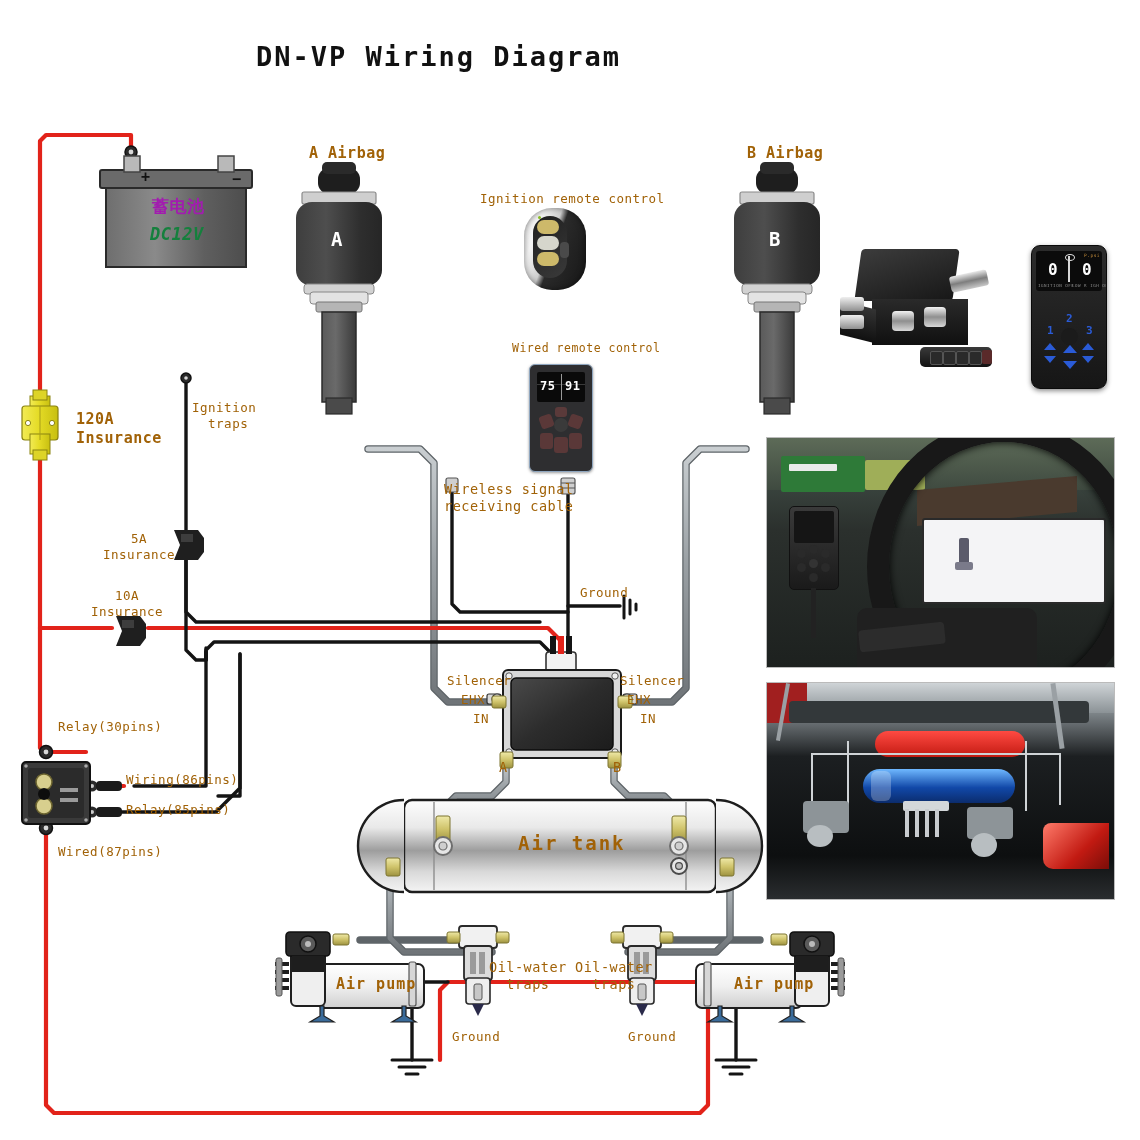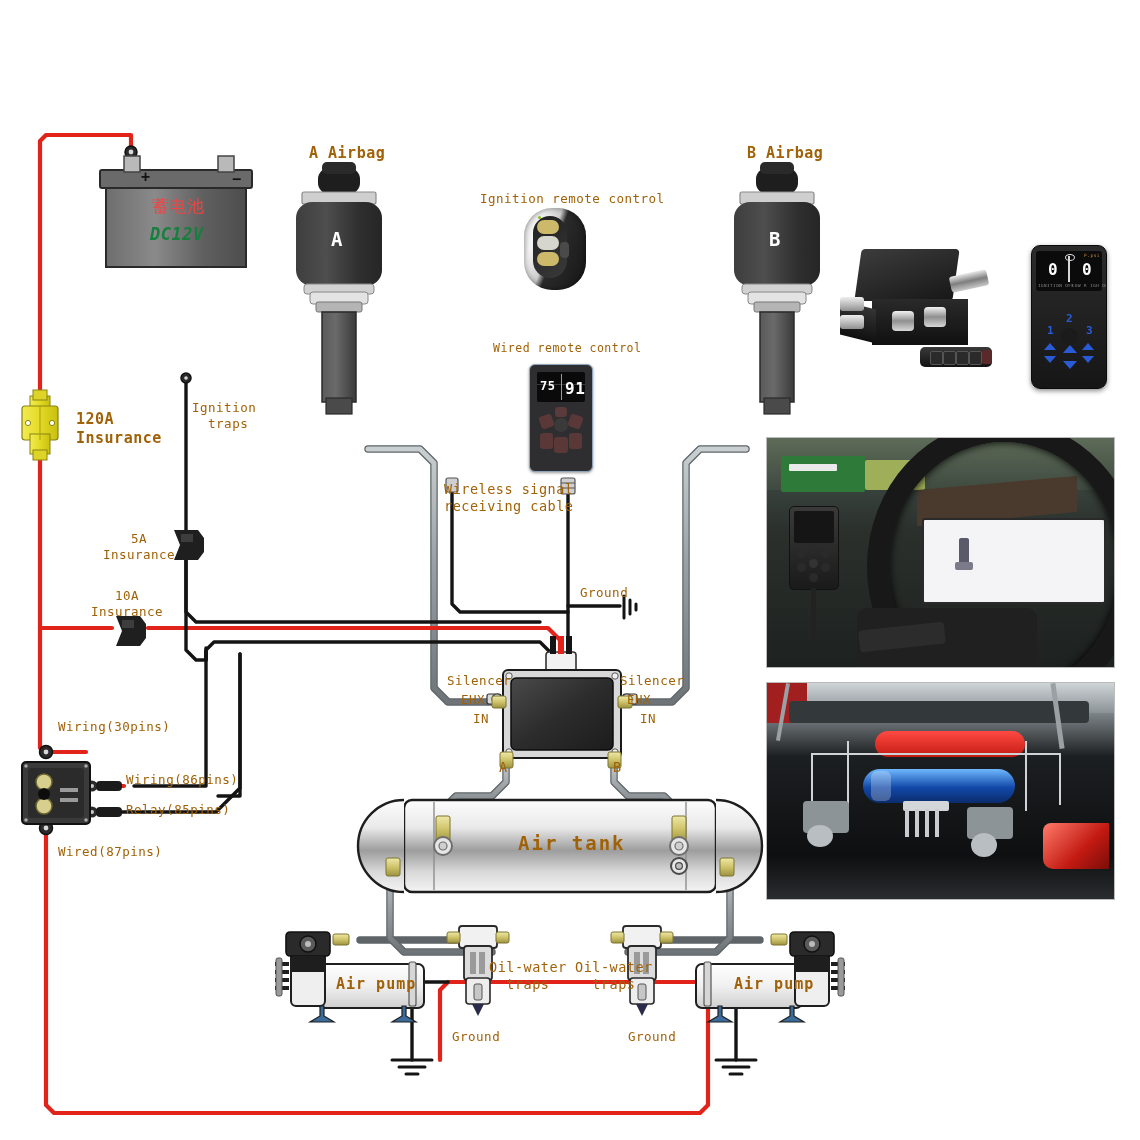--- a/index.html
+++ b/index.html
@@ -17,20 +17,21 @@
   .t-17{font-size:17px;font-weight:700;}
   .t-19{font-size:19px;font-weight:700;}
   .ctr{text-align:center;}
   .ph{position:absolute;overflow:hidden;}
 </style>
 </head>
 <body>
 
 <div id="stage">
 
+  <div class="lbl t-title" style="left:256px;top:40px;">DN-VP Wiring Diagram</div>
 
   <svg id="wires" viewBox="0 0 1140 1140">
     <defs>
       <linearGradient id="gTank" x1="0" y1="0" x2="0" y2="1">
         <stop offset="0" stop-color="#fdfdfd"></stop>
           <stop offset="0.30" stop-color="#e9e9e9"></stop>
         <stop offset="0.55" stop-color="#9d9d9d"></stop>
           <stop offset="0.78" stop-color="#d9d9d9"></stop>
         <stop offset="1" stop-color="#f4f4f4"></stop>
       </linearGradient>
@@ -362,46 +363,46 @@
       <rect x="60" y="788" width="18" height="4" fill="#9a9a9a"></rect>
       <rect x="60" y="798" width="18" height="4" fill="#9a9a9a"></rect>
       <circle cx="26" cy="766" r="1.8" fill="#aaa"></circle>
         <circle cx="86" cy="766" r="1.8" fill="#aaa"></circle>
       <circle cx="26" cy="820" r="1.8" fill="#aaa"></circle>
         <circle cx="86" cy="820" r="1.8" fill="#aaa"></circle>
     </g>
 
   </svg>
 
-  <div class="lbl t-17" style="left:152px;top:196px;color:#ef4444;font-weight:400;">蓄电池</div>
+  <div class="lbl t-17" style="left:152px;top:196px;color:#a21caf;font-weight:700;">蓄电池</div>
   <div class="lbl t-17" style="left:150px;top:224px;color:#15803d;font-weight:700;font-style:italic;">DC12V</div>
   <div class="lbl t-15" style="left:141px;top:168px;color:#111;">+</div>
   <div class="lbl t-15" style="left:232px;top:170px;color:#111;">−</div>
 
   <div class="lbl t-15" style="left:76px;top:402px;margin-top:8px;">120A
 Insurance</div>
   <div class="lbl t-12 ctr" style="left:96px;top:531px;width:86px;">5A
 Insurance</div>
   <div class="lbl t-12 ctr" style="left:82px;top:588px;width:90px;">10A
 Insurance</div>
   <div class="lbl t-12" style="left:192px;top:400px;">Ignition
   traps</div>
 
-  <div class="lbl t-12" style="left:58px;top:719px;">Wiring(30pins)</div>
+  <div class="lbl t-12" style="left:58px;top:719px;">Relay(30pins)</div>
   <div class="lbl t-12" style="left:126px;top:772px;">Wiring(86pins)</div>
   <div class="lbl t-12" style="left:126px;top:802px;">Relay(85pins)</div>
   <div class="lbl t-12" style="left:58px;top:844px;">Wired(87pins)</div>
 
   <div class="lbl t-15" style="left:309px;top:144px;">A Airbag</div>
   <div class="lbl t-19" style="left:331px;top:228px;color:#fff;">A</div>
   <div class="lbl t-15" style="left:747px;top:144px;">B Airbag</div>
   <div class="lbl t-19" style="left:769px;top:228px;color:#fff;">B</div>
 
   <div class="lbl t-12" style="left:480px;top:191px;">Ignition remote control</div>
-  <div class="lbl t-11" style="left:493px;top:341px;">Wired remote control</div>
+  <div class="lbl t-11" style="left:512px;top:341px;">Wired remote control</div>
   <div class="lbl t-13" style="left:444px;top:481px;">Wireless signal
 receiving cable</div>
   <div class="lbl t-12" style="left:580px;top:585px;">Ground</div>
 
   <div class="lbl t-12" style="left:447px;top:673px;">Silencer</div>
   <div class="lbl t-12" style="left:461px;top:692px;">EHX</div>
   <div class="lbl t-12" style="left:473px;top:711px;">IN</div>
   <div class="lbl t-12" style="left:620px;top:673px;">Silencer</div>
   <div class="lbl t-12" style="left:627px;top:692px;">EHX</div>
   <div class="lbl t-12" style="left:640px;top:711px;">IN</div>
@@ -430,21 +431,21 @@
     <div style="position:absolute;left:36px;top:34px;width:9px;height:16px;border-radius:4px;background:#4a4a4a;"></div>
     <div style="position:absolute;left:14px;top:8px;width:3px;height:3px;border-radius:50%;background:#8b2;"></div>
   </div>
 
   <div class="ph" style="left:529px;top:364px;width:62px;height:106px;border-radius:6px;
               background:#2e2e30;border:1.5px solid #8fa6bf;box-shadow:0 1px 3px rgba(0,0,0,.4);">
     <div style="position:absolute;left:7px;top:7px;width:48px;height:30px;background:#0a0a0a;border-radius:2px;"></div>
     <div style="position:absolute;left:7px;top:19px;width:48px;height:1px;background:#3a3a3a;"></div>
     <div style="position:absolute;left:30.5px;top:9px;width:1px;height:26px;background:#9a9a9a;"></div>
     <div class="lbl" style="left:10px;top:14px;color:#fff;font-size:12px;font-weight:700;">75</div>
-    <div class="lbl" style="left:35px;top:14px;color:#fff;font-size:16px;font-weight:700;">91</div>
+    <div class="lbl" style="left:35px;top:14px;color:#fff;font-size:12px;font-weight:700;">91</div>
     <div style="position:absolute;left:25px;top:42px;width:12px;height:10px;border-radius:3px;background:#5a3a3a;"></div>
     <div style="position:absolute;left:10px;top:50px;width:13px;height:13px;border-radius:3px;background:#5a3838;transform:rotate(-20deg);"></div>
     <div style="position:absolute;left:39px;top:50px;width:13px;height:13px;border-radius:3px;background:#5a3838;transform:rotate(20deg);"></div>
     <div style="position:absolute;left:24px;top:53px;width:14px;height:14px;border-radius:50%;background:#3a3a3a;"></div>
     <div style="position:absolute;left:10px;top:68px;width:13px;height:16px;border-radius:3px;background:#5a3838;"></div>
     <div style="position:absolute;left:39px;top:68px;width:13px;height:16px;border-radius:3px;background:#5a3838;"></div>
     <div style="position:absolute;left:24px;top:72px;width:14px;height:16px;border-radius:3px;background:#5a3838;"></div>
   </div>
 
   <div class="ph" style="left:840px;top:243px;width:168px;height:130px;">

